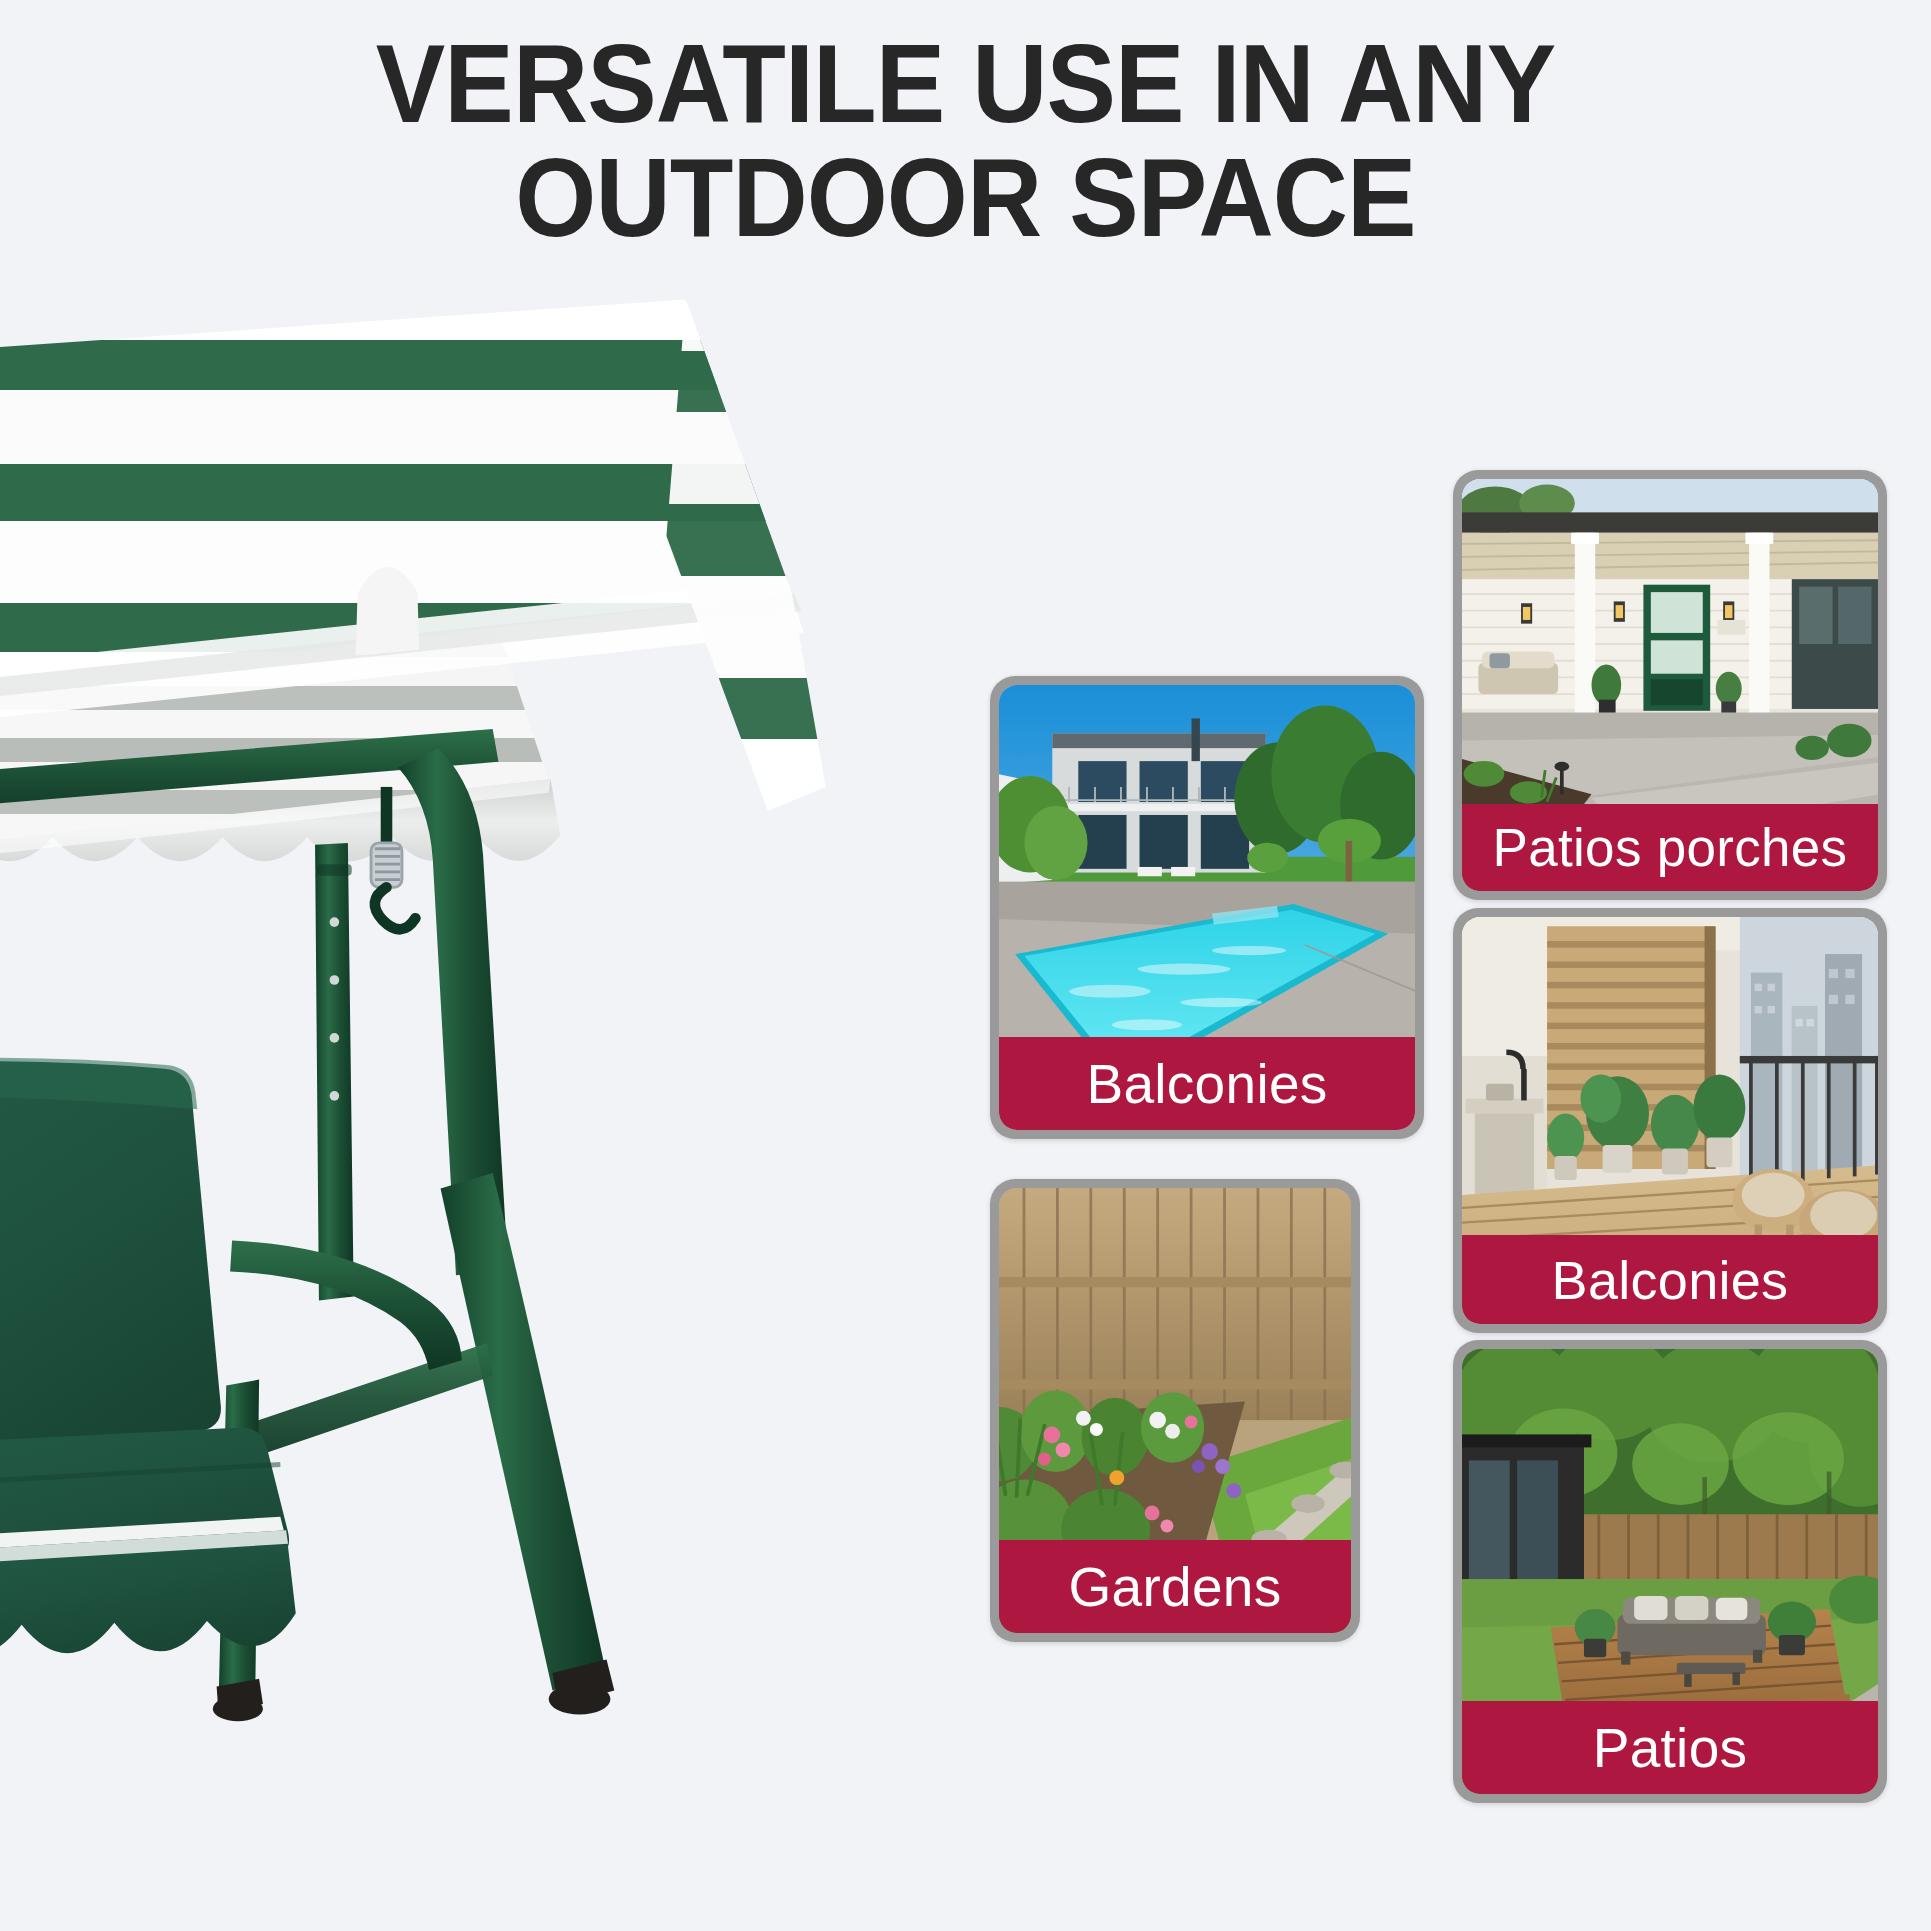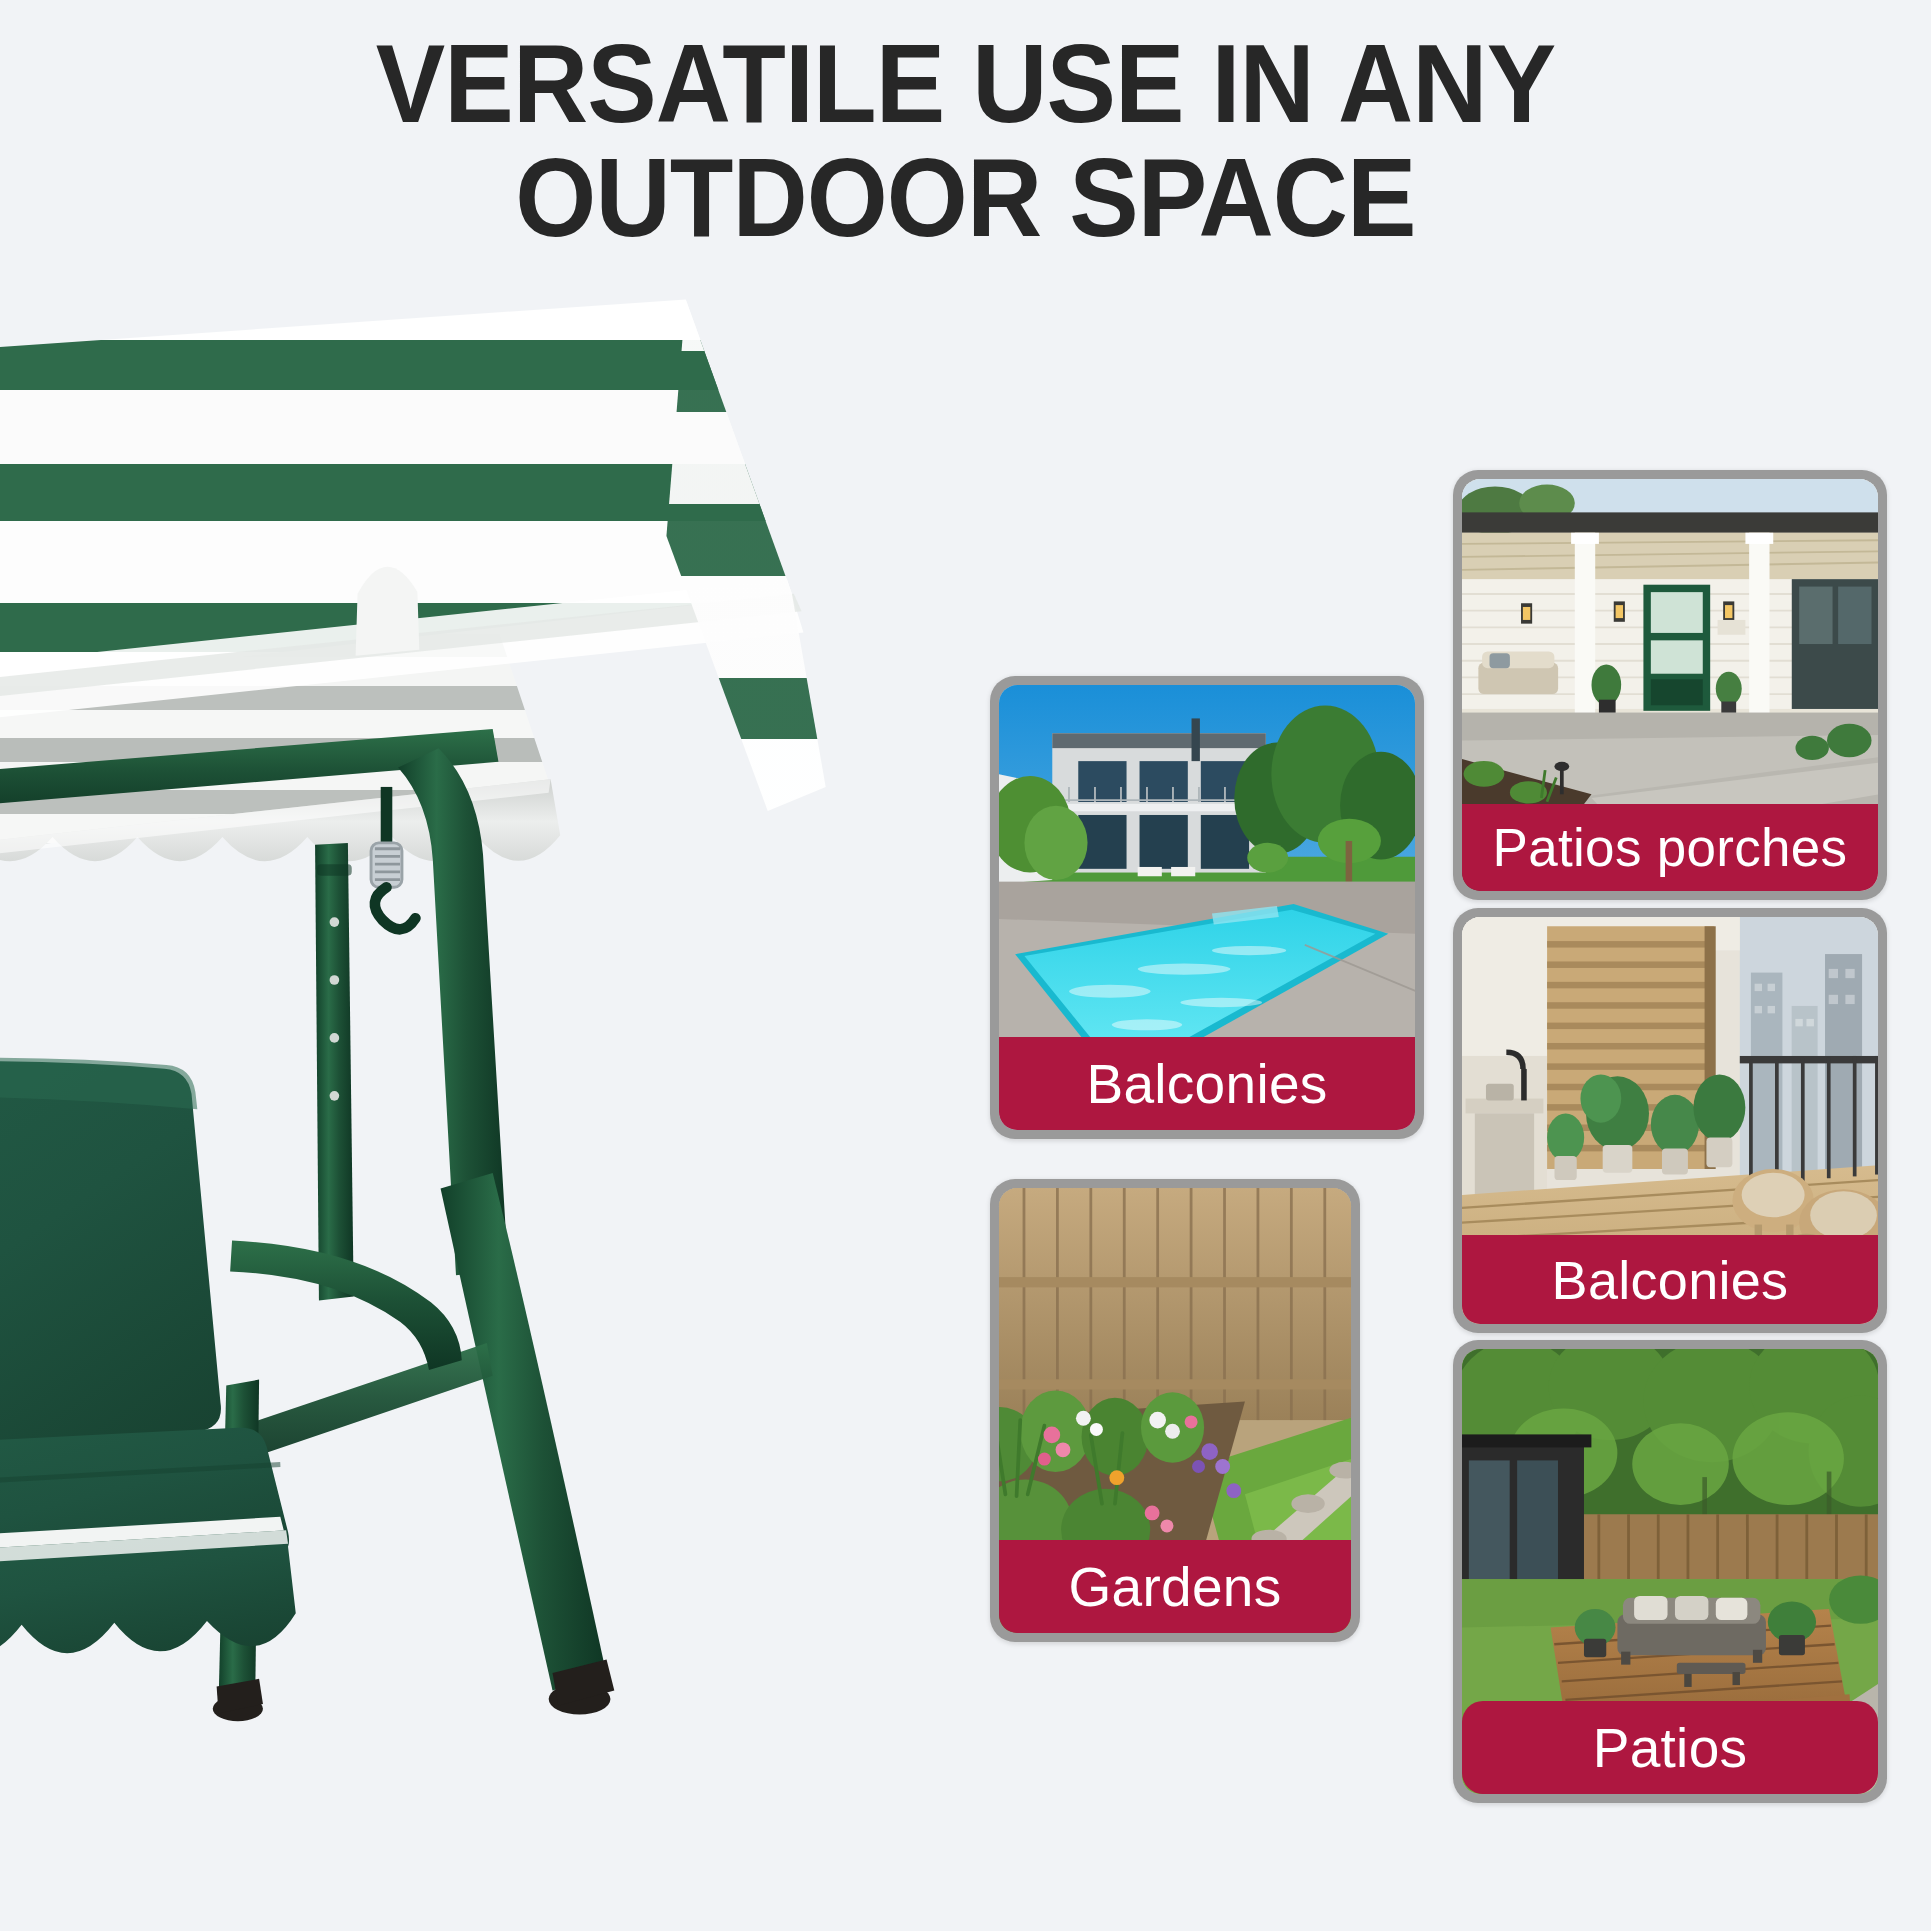--- a/index.html
+++ b/index.html
@@ -63,21 +63,21 @@
   #card-gardens   { left:990px; top:1179px; width:370px; height:463px; }
   
   #card-front-porches { left:1453px; top:470px;  width:434px; height:430px; }
   #card-balconies     { left:1453px; top:908px;  width:434px; height:425px; }
   #card-patios        { left:1453px; top:1340px; width:434px; height:463px; }
 
   #card-poolsides .label,
   #card-gardens   .label { height:93px; font-size:55px; }
   #card-front-porches .label { height:87px; font-size:53px; }
   #card-balconies .label { height:89px; font-size:54px;margin-top:20px; }
-  #card-patios .label    { height:93px; font-size:55px;border-radius:21px; }
+  #card-patios .label    { height:93px; font-size:55px; }
 </style>
 </head>
 <body>
 
 <div class="headline">
   <span class="l1">VERSATILE USE IN ANY</span>
   <span class="l2">OUTDOOR SPACE</span>
 </div>
 
 <div class="product">

